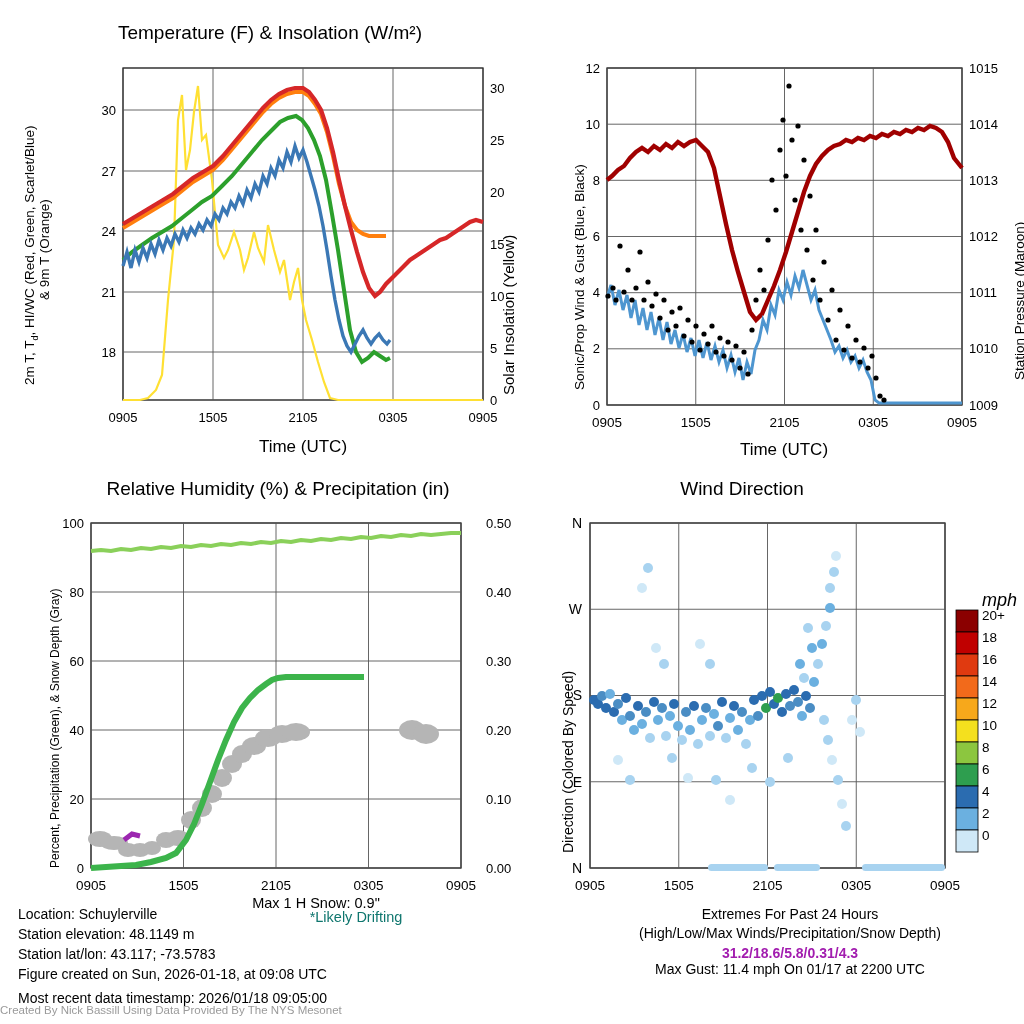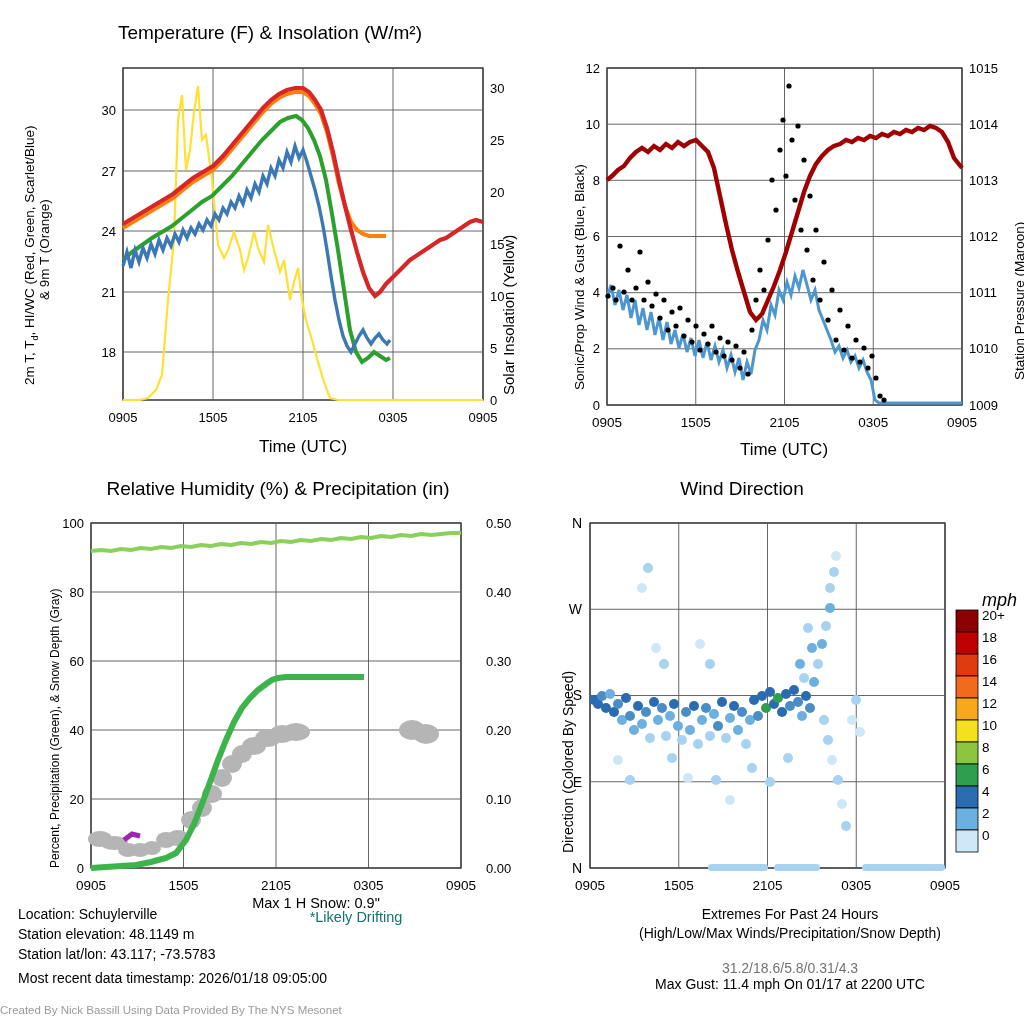--- a/index.html
+++ b/index.html
@@ -453,23 +453,24 @@
       <text x="32" y="228">2</text>
       <text x="32" y="250">0</text>
     </g>
   </svg>
 </div>
 
 <div class="panel footer" style="left:18px;top:906px;width:470px;">
   <div>Location: Schuylerville</div>
   <div style="margin-top:4px;">Station elevation: 48.1149 m</div>
   <div style="margin-top:4px;">Station lat/lon: 43.117; -73.5783</div>
+  <div style="margin-top:4px;">Figure created on Sun, 2026-01-18, at 09:08 UTC</div>
   <div style="margin-top:8px;">Most recent data timestamp: 2026/01/18 09:05:00</div>
 </div>
 
 <div class="panel footer" style="left:560px;top:906px;width:460px;text-align:center;">
   <div>Extremes For Past 24 Hours</div>
   <div style="margin-top:3px;">(High/Low/Max Winds/Precipitation/Snow Depth)</div>
-  <div style="margin-top:19px;color:#737373;font-weight:normal;">31.2/18.6/5.8/0.31/4.3</div>
+  <div style="margin-top:4px;color:#a21caf;font-weight:bold;">31.2/18.6/5.8/0.31/4.3</div>
   <div style="">Max Gust: 11.4 mph On 01/17 at 2200 UTC</div>
 </div>
 
 <div class="credit">Created By Nick Bassill Using Data Provided By The NYS Mesonet</div>
 
 </body></html>

